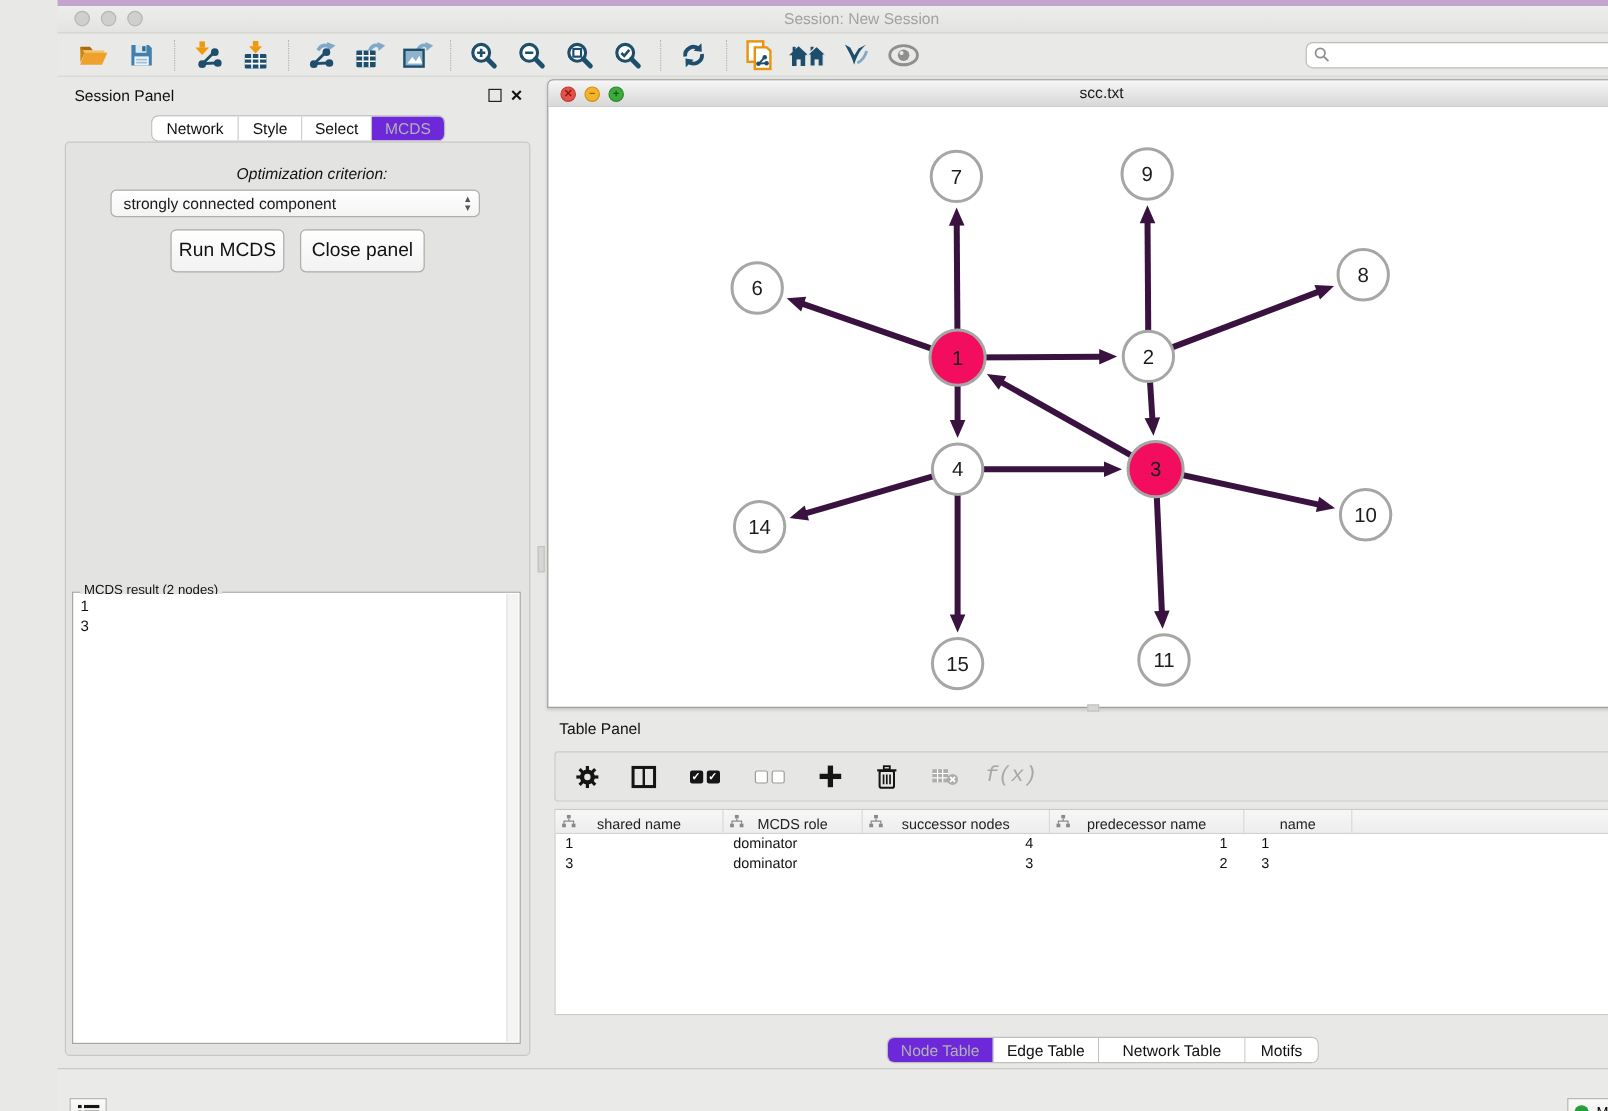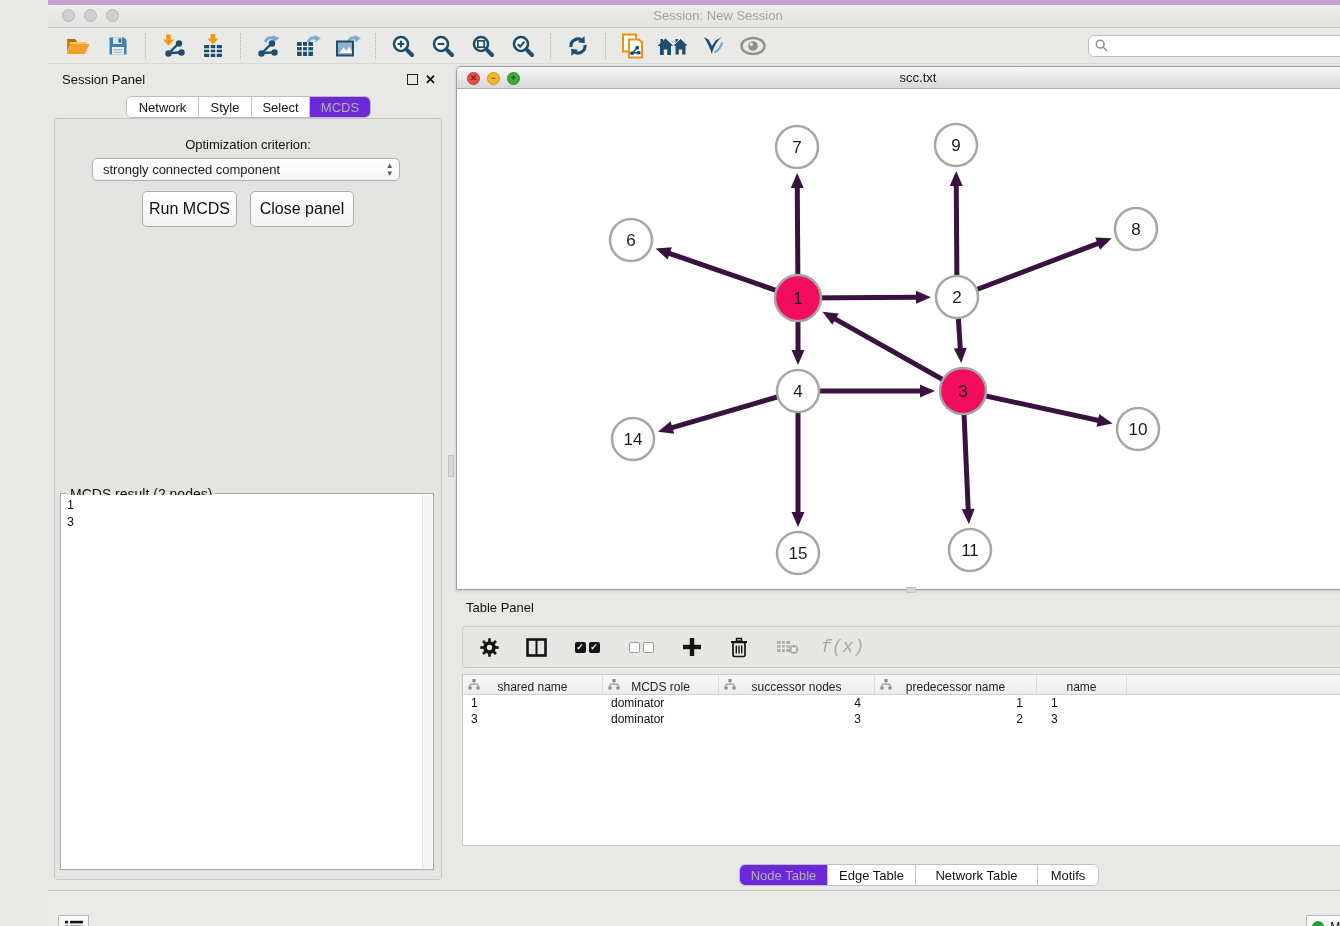--- a/index.html
+++ b/index.html
@@ -37,30 +37,30 @@
   .panel-float { width:11px; height:11px; border:1.6px solid #222; background:transparent; }
   .panel-close { font-size:13px; font-weight:bold; color:#111; line-height:11px; }
   .cp-tabs { left:78px; top:96px; height:22px; display:flex; border:1px solid #BBB;
     border-radius:6px; overflow:hidden; background:#FFF; }
   .seg { display:flex; align-items:center; justify-content:center; font-size:13px;
     background:#FFF; color:#111; border-right:1px solid #C4C4C4; padding:0 2px; }
   .seg:last-child { border-right:none; }
   .seg.disabled-selected { background:#6d28d9; color:#B2B2B2; }
   .cp-box { left:6px; top:118px; width:388px; height:762px; background:#E3E3E1;
     border:1px solid #C7C7C5; border-radius:4px; }
-  .opt-label { left:0; top:137px; width:400px; text-align:center; font-size:13px; color:#111; }
+  .opt-label { left:12px; top:137px; width:400px; text-align:center; font-size:13px; color:#111;font-style:italic; }
   .cp-select { left:44px; top:158px; width:308px; height:23px; background:linear-gradient(#FFF,#F4F4F4);
     border:1px solid #AFAFAD; border-radius:5px; display:flex; align-items:center; padding:0 22px 0 10px; font-size:13px; }
   .cp-select .chevrons { position:absolute; right:7px; top:2px; display:flex; flex-direction:column; line-height:9px;
     font-size:9px; color:#555; }
   .cp-btn { height:36px; background:linear-gradient(#FFF,#F2F2F2); border:1px solid #ADADAB;
     border-radius:5px; font-size:16px; color:#111; display:flex; align-items:center; justify-content:center; }
   .mcds-fieldset { left:12px; top:493px; width:374px; height:377px; border:1px solid #A5A5A3;
     background:#FFF; }
-  .mcds-legend { position:absolute; top:-8px; left:6px; background:#E3E3E1; padding:0 3px; font-size:14px; color:#111; }
+  .mcds-legend { position:absolute; top:-8px; left:6px; background:#E3E3E1; padding:0 3px; font-size:11px; color:#111; }
   .mcds-text { position:absolute; inset:1px 11px 1px 1px; background:#FFF; padding:2px 5px; font-size:12.5px; line-height:17px; color:#111; }
   .mcds-scroll { position:absolute; top:1px; right:1px; bottom:1px; width:10px; background:#F4F4F4; border-left:1px solid #E2E2E2; }
 
   
   .net-win { left:408px; top:66px; width:924px; height:524px; background:#FFF;
     border:1px solid #9E9E9C; border-radius:5px 5px 0 0; box-shadow:0 1px 3px rgba(0,0,0,.15); }
   .net-titlebar { position:absolute; left:0; top:0; right:0; height:22px;
     background:linear-gradient(#F6F6F6,#D8D8D8); border-bottom:1px solid #ABABAB; border-radius:5px 5px 0 0; }
   .light { position:absolute; top:4.5px; width:13px; height:13px; border-radius:50%;
     display:flex; align-items:center; justify-content:center; font-size:9px; font-weight:bold; line-height:13px; }

